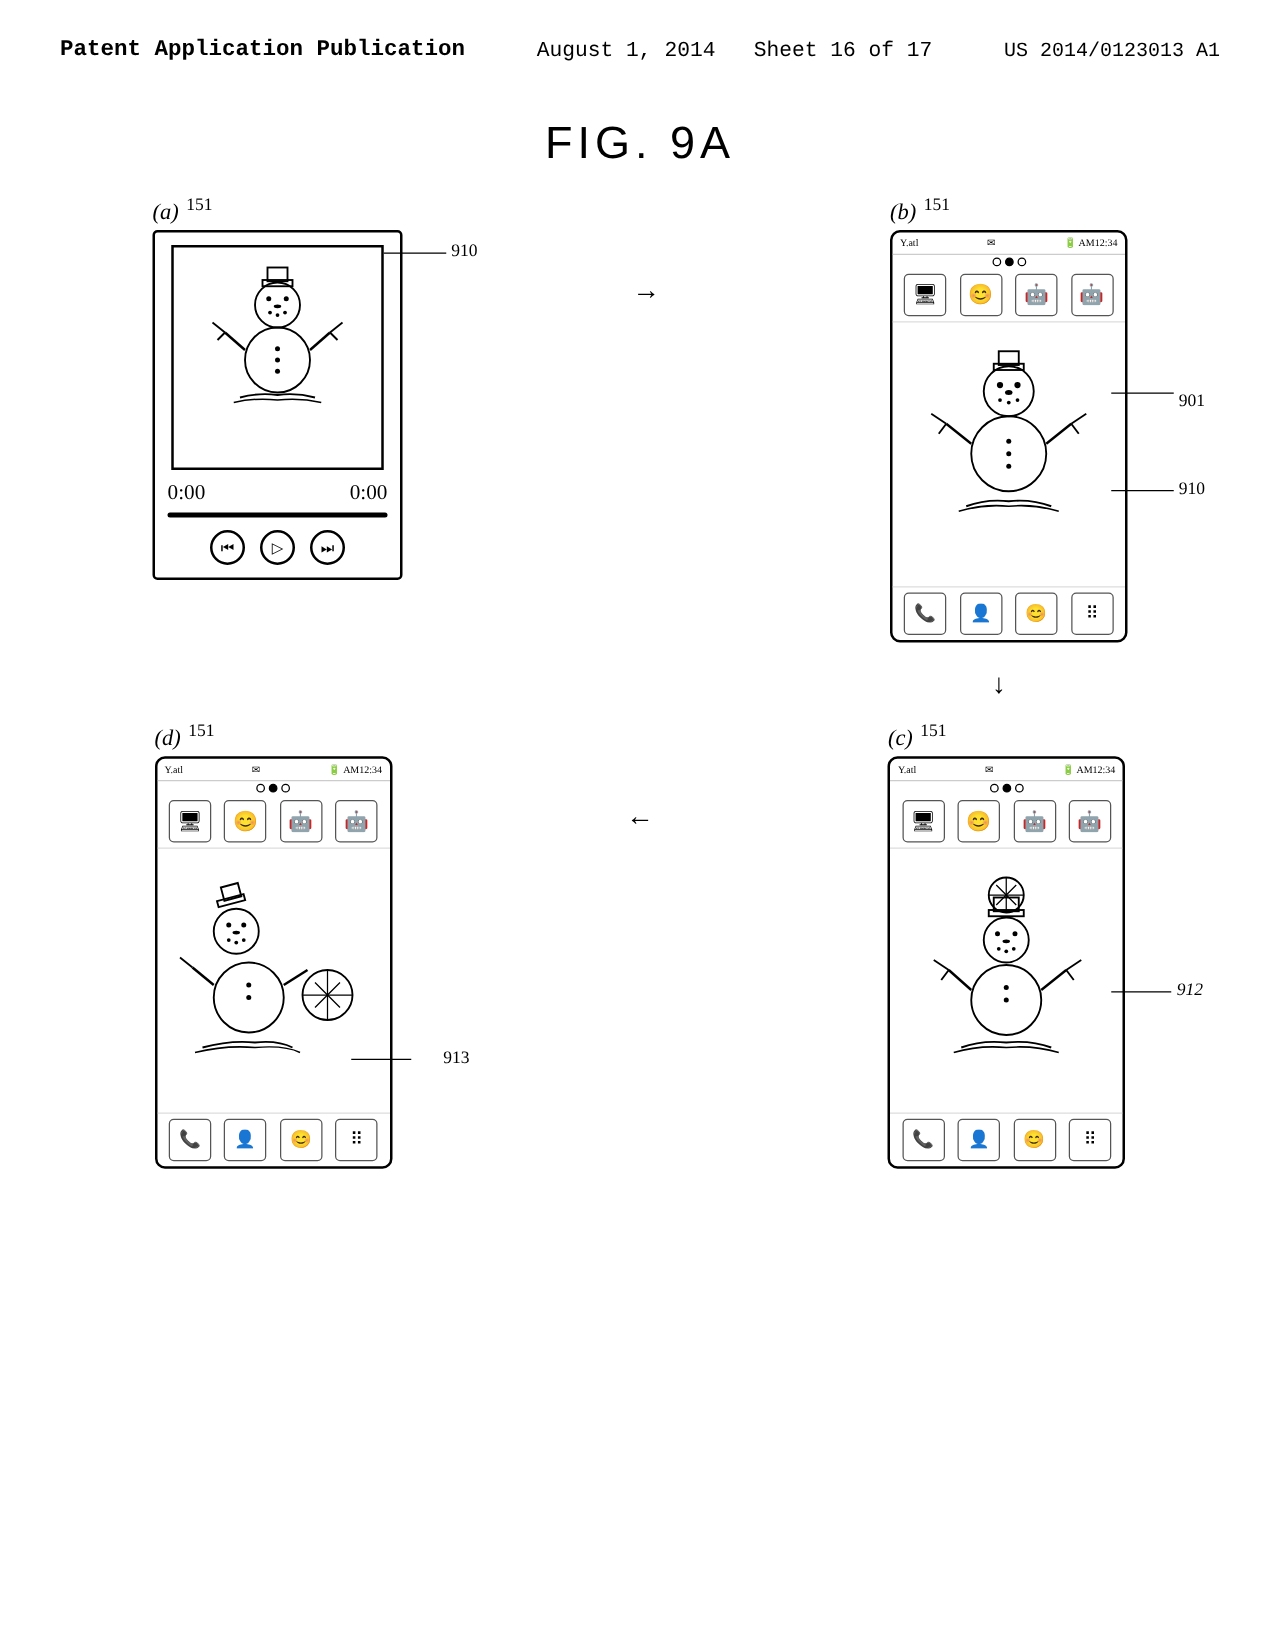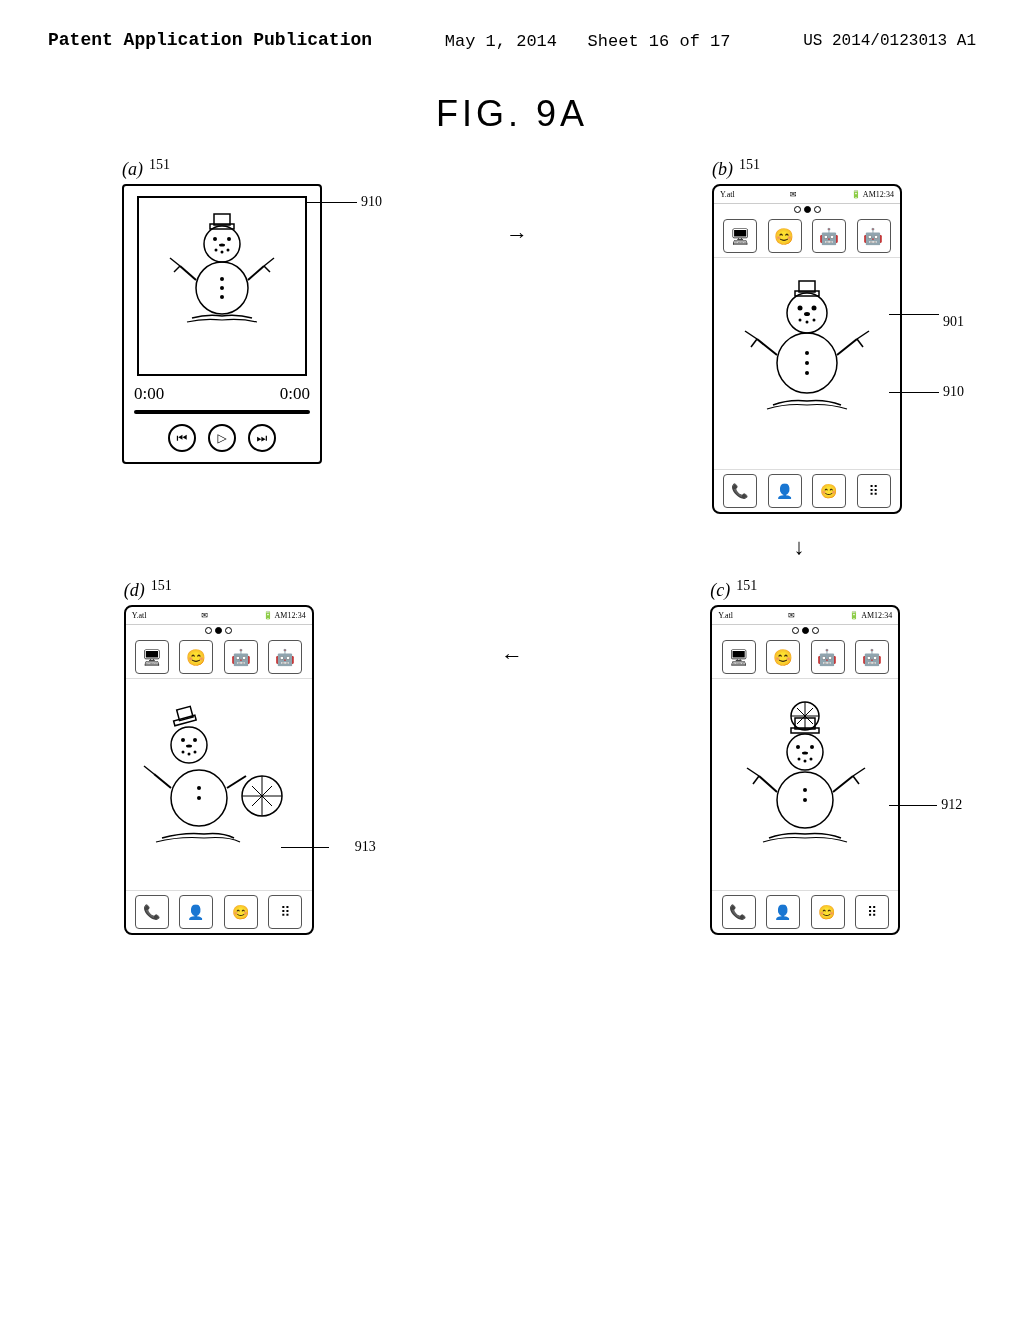--- a/index.html
+++ b/index.html
@@ -228,21 +228,21 @@
       font-size: 22px;
       width: 30px;
     }
   </style>
 </head>
 <body>
 
 <div class="header">
   <div class="header-left">Patent Application Publication</div>
   <div class="header-center">
-    <span>May 1, 2014</span>&nbsp;&nbsp;
+    <span>August 1, 2014</span>&nbsp;&nbsp;
     <span>Sheet 16 of 17</span>
   </div>
   <div class="header-right">US 2014/0123013 A1</div>
 </div>
 
 <div class="fig-title">FIG.  9A</div>
 
 <div class="content">
 
   <div class="row">
@@ -549,21 +549,21 @@
             </svg>
           </div>
           <div class="bottom-icons-row">
             <div class="bottom-icon">📞</div>
             <div class="bottom-icon">👤</div>
             <div class="bottom-icon">😊</div>
             <div class="bottom-icon">⠿</div>
           </div>
         </div>
 
-        <div style="position:absolute; right:-62px; top:192px; display:flex; align-items:center; gap:4px;">
+        <div style="position:absolute; right:-62px; top:180px; display:flex; align-items:center; gap:4px;font-style:italic;">
           <div style="width:48px; height:1px; background:#000;"></div>
           <span style="font-size:14px;">912</span>
         </div>
       </div>
     </div>
 
   </div>
 </div>
 
 </body></html>

